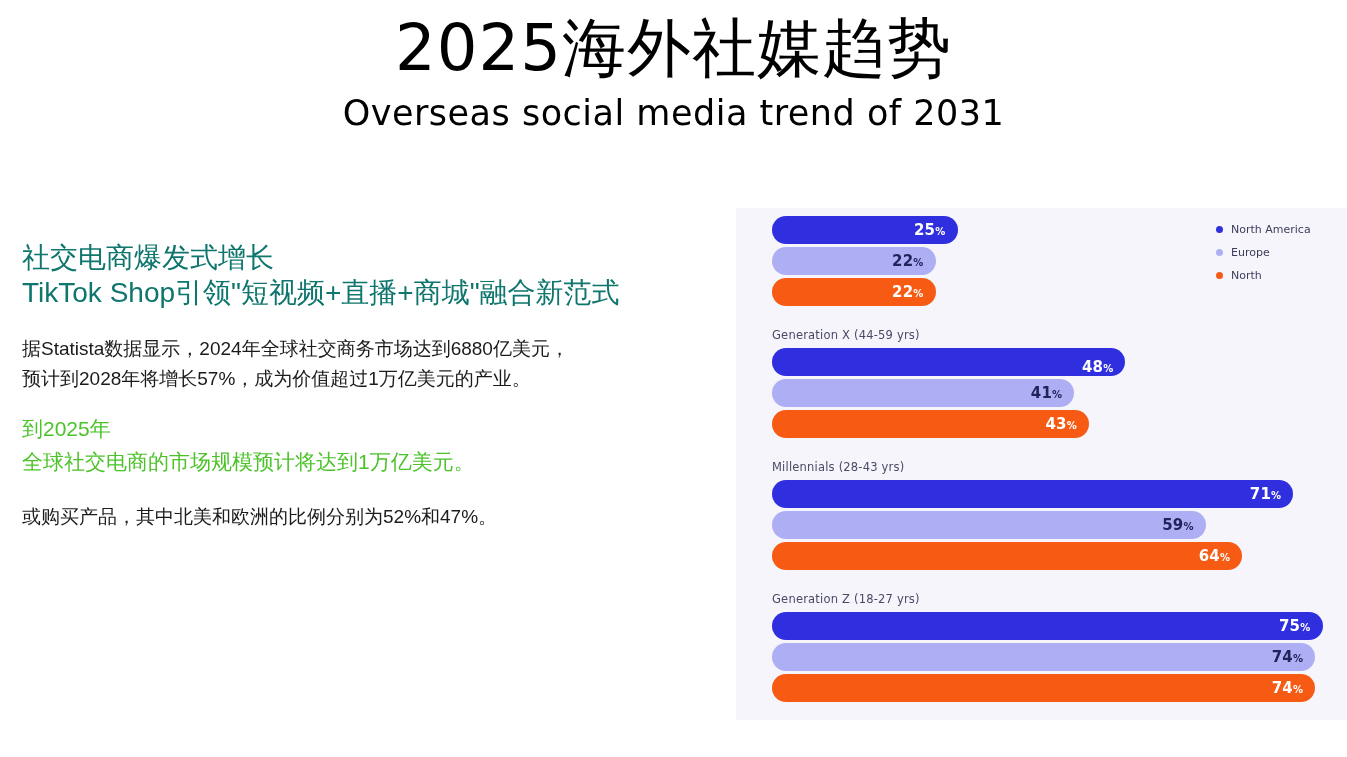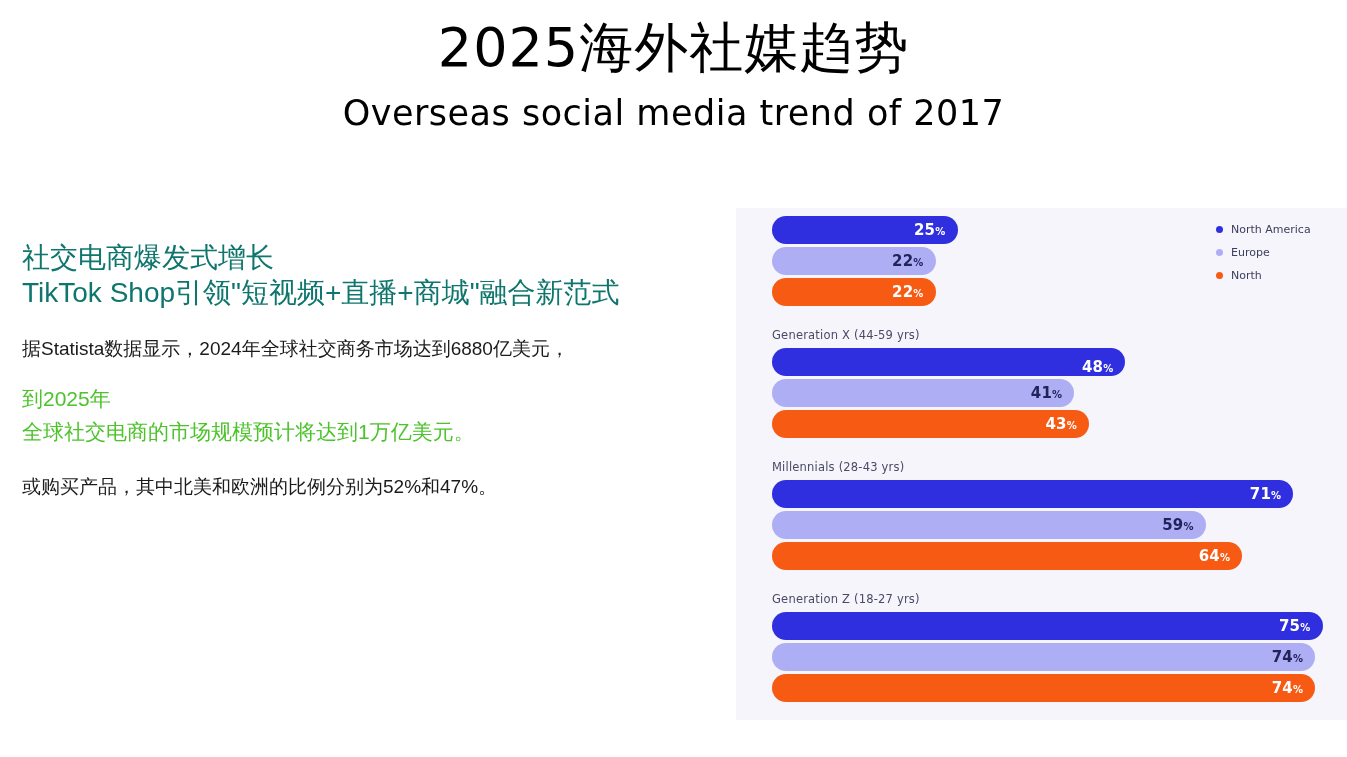--- a/index.html
+++ b/index.html
@@ -18,21 +18,21 @@
 
   
   #title-block {
     position: absolute;
     left: 0;
     top: 6px;
     width: 1347px;
     text-align: center;
   }
   #main-title {
-    font-size: 54px;
+    font-size: 64px;
     line-height: 84px;
     font-weight: 400;
     letter-spacing: 1px;
     color: #000000;
     font-family: "DejaVu Sans", sans-serif;
   }
   #sub-title {
     font-size: 35px;
     line-height: 46px;
     font-weight: 400;
@@ -150,30 +150,31 @@
     color: #3d3d5c;
     font-family: "DejaVu Sans", sans-serif;
     white-space: nowrap;
   }
 </style>
 </head>
 <body>
 
 <div id="title-block">
   <div id="main-title">2025海外社媒趋势</div>
-  <div id="sub-title">Overseas social media trend of 2017</div>
+  <div id="sub-title">Overseas social media trend of 2031</div>
 </div>
 
 <div id="left-col">
   <div class="headline">社交电商爆发式增长</div>
   <div class="headline">TikTok Shop引领"短视频+直播+商城"融合新范式</div>
 
   <div class="gap-md"></div>
 
   <div class="para">据Statista数据显示，2024年全球社交商务市场达到6880亿美元，</div>
+  <div class="para">预计到2028年将增长57%，成为价值超过1万亿美元的产业。</div>
 
   <div class="gap-sm"></div>
 
   <div class="para-green">到2025年</div>
   <div class="para-green">全球社交电商的市场规模预计将达到1万亿美元。</div>
 
   <div class="gap-md"></div>
 
   <div class="para">或购买产品，其中北美和欧洲的比例分别为52%和47%。</div>
 

